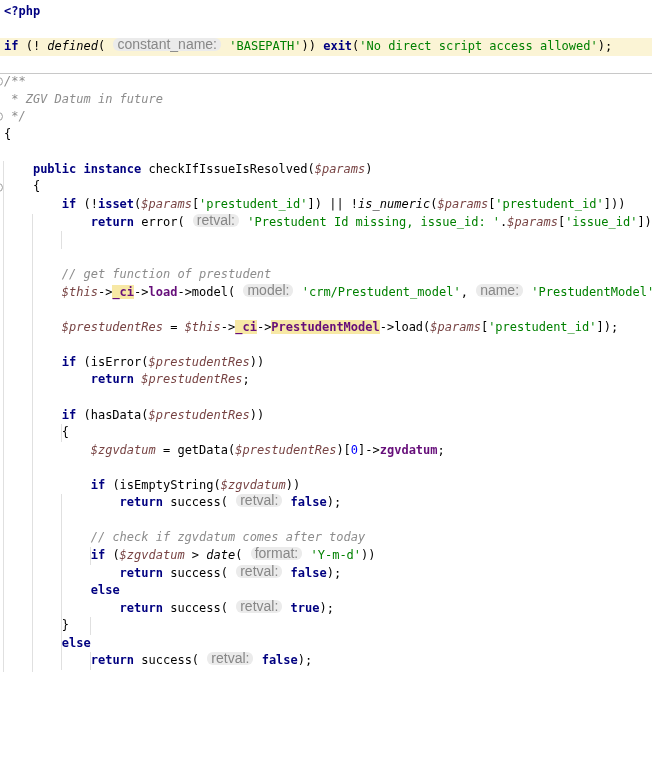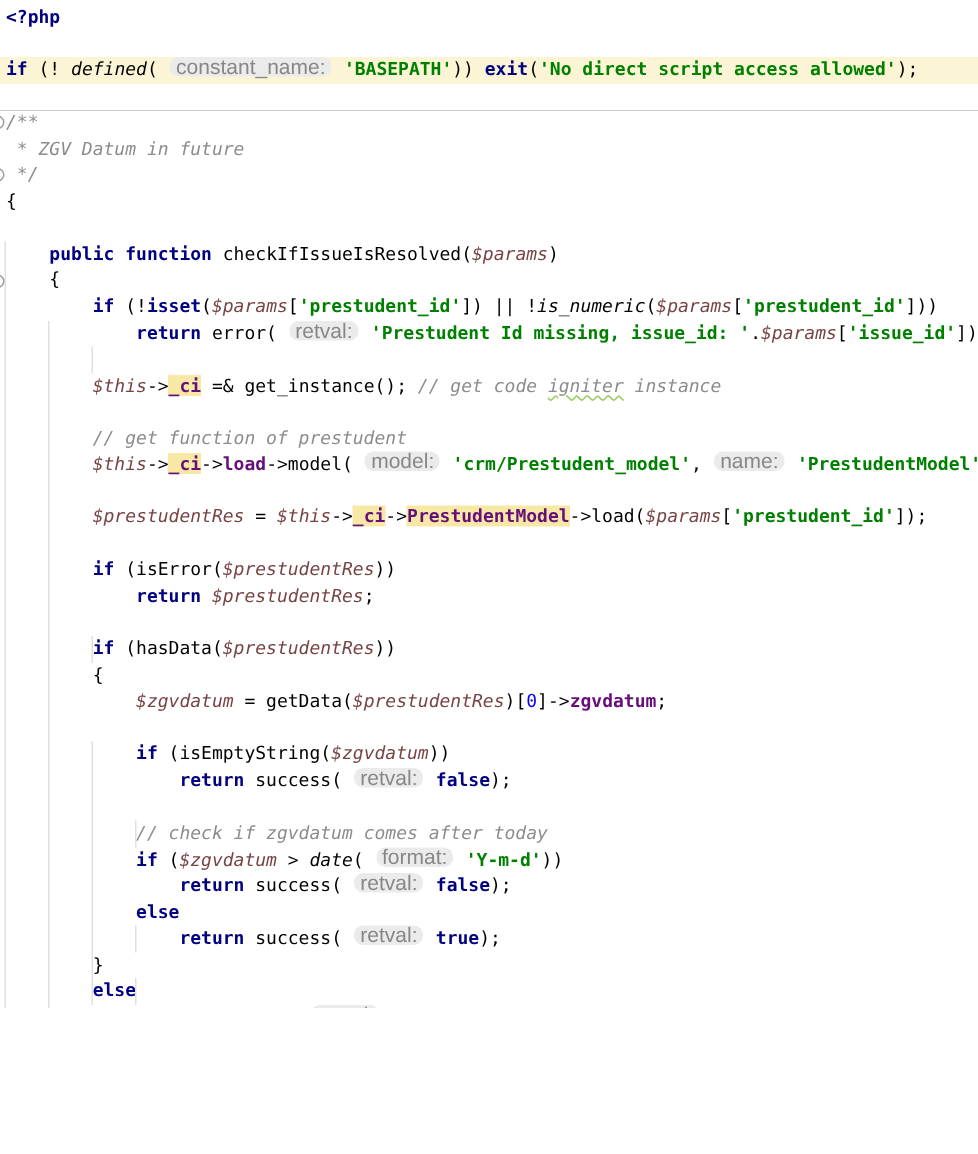--- a/index.html
+++ b/index.html
@@ -23,21 +23,21 @@
     height: 17.55px;
     white-space: pre;
     padding-left: 4px;
     color: #000000;
   }
   .line.sep { box-shadow: inset 0 1px 0 var(--c-separator, #c8c8c8); }
   .hl-caret { background: var(--c-caret-row, #fbf4d5); }
   .hl-end   { background: var(--c-end-row, #eff3fb); }
 
   .tk-kw   { color: var(--c-keyword, #000080); font-weight: bold; }
-  .tk-str  { color: var(--c-string, #008000); font-weight: bold; }
+  .tk-str  { color: var(--c-string, #008000); font-weight: normal; }
   .tk-cmt  { color: var(--c-comment, #8c8c8c); font-style: italic; }
   .tk-var  { color: var(--c-variable, #774343); font-style: italic; }
   .tk-prop { color: var(--c-property, #660e7a); font-weight: bold; }
   .tk-occ  { background: var(--c-occurrence-bg, #f7e8a5); }
   .tk-num  { color: var(--c-number, #0000ff); }
   .tk-ital { color: #000000; font-style: italic; }
   .tk-plain{ color: #000000; }
   .tk-typo {
     text-decoration-line: underline;
     text-decoration-style: wavy;
@@ -82,26 +82,25 @@
   <div id="lines">
       <div class="line"><span class="tk-kw">&lt;?php</span></div>
       <div class="line"></div>
       <div class="line hl-caret"><span class="tk-kw">if</span><span class="tk-plain"> (! </span><span class="tk-ital">defined</span><span class="tk-plain">( </span><span class="tk-hint">constant_name:</span><span class="tk-plain"> </span><span class="tk-str">'BASEPATH'</span><span class="tk-plain">)) </span><span class="tk-kw">exit</span><span class="tk-plain">(</span><span class="tk-str">'No direct script access allowed'</span><span class="tk-plain">);</span></div>
       <div class="line"></div>
       <div class="line sep"><span class="tk-cmt">/**</span></div>
       <div class="line"><span class="tk-cmt"> * ZGV Datum in future</span></div>
       <div class="line"><span class="tk-cmt"> */</span></div>
       <div class="line"><span class="tk-plain">{</span></div>
       <div class="line"></div>
-      <div class="line">    <span class="tk-kw">public</span><span class="tk-plain"> </span><span class="tk-kw">function</span><span class="tk-plain"> checkIfIssueIsResolved(</span><span class="tk-var">$params</span><span class="tk-plain">)</span></div>
+      <div class="line">    <span class="tk-kw">public</span><span class="tk-plain"> </span><span class="tk-kw">instance</span><span class="tk-plain"> checkIfIssueIsResolved(</span><span class="tk-var">$params</span><span class="tk-plain">)</span></div>
       <div class="line">    <span class="tk-plain">{</span></div>
       <div class="line">        <span class="tk-kw">if</span><span class="tk-plain"> (!</span><span class="tk-kw">isset</span><span class="tk-plain">(</span><span class="tk-var">$params</span><span class="tk-plain">[</span><span class="tk-str">'prestudent_id'</span><span class="tk-plain">]) || !</span><span class="tk-ital">is_numeric</span><span class="tk-plain">(</span><span class="tk-var">$params</span><span class="tk-plain">[</span><span class="tk-str">'prestudent_id'</span><span class="tk-plain">]))</span></div>
       <div class="line">            <span class="tk-kw">return</span><span class="tk-plain"> error( </span><span class="tk-hint">retval:</span><span class="tk-plain"> </span><span class="tk-str">'Prestudent Id missing, issue_id: '</span><span class="tk-plain">.</span><span class="tk-var">$params</span><span class="tk-plain">[</span><span class="tk-str">'issue_id'</span><span class="tk-plain">]);</span></div>
       <div class="line"></div>
-      <div class="line">        <span class="tk-var">$this</span><span class="tk-plain">-&gt;</span><span class="tk-prop tk-occ">_ci</span><span class="tk-plain"> =&amp; get_instance(); </span><span class="tk-cmt">// get code </span><span class="tk-cmt tk-typo">igniter</span><span class="tk-cmt"> instance</span></div>
       <div class="line"></div>
       <div class="line">        <span class="tk-cmt">// get function of prestudent</span></div>
       <div class="line">        <span class="tk-var">$this</span><span class="tk-plain">-&gt;</span><span class="tk-prop tk-occ">_ci</span><span class="tk-plain">-&gt;</span><span class="tk-prop">load</span><span class="tk-plain">-&gt;model( </span><span class="tk-hint">model:</span><span class="tk-plain"> </span><span class="tk-str">'crm/Prestudent_model'</span><span class="tk-plain">, </span><span class="tk-hint">name:</span><span class="tk-plain"> </span><span class="tk-str">'PrestudentModel'</span><span class="tk-plain">);</span></div>
       <div class="line"></div>
       <div class="line">        <span class="tk-var">$prestudentRes</span><span class="tk-plain"> = </span><span class="tk-var">$this</span><span class="tk-plain">-&gt;</span><span class="tk-prop tk-occ">_ci</span><span class="tk-plain">-&gt;</span><span class="tk-prop tk-occ">PrestudentModel</span><span class="tk-plain">-&gt;load(</span><span class="tk-var">$params</span><span class="tk-plain">[</span><span class="tk-str">'prestudent_id'</span><span class="tk-plain">]);</span></div>
       <div class="line"></div>
       <div class="line">        <span class="tk-kw">if</span><span class="tk-plain"> (isError(</span><span class="tk-var">$prestudentRes</span><span class="tk-plain">))</span></div>
       <div class="line">            <span class="tk-kw">return</span><span class="tk-plain"> </span><span class="tk-var">$prestudentRes</span><span class="tk-plain">;</span></div>
       <div class="line"></div>
       <div class="line">        <span class="tk-kw">if</span><span class="tk-plain"> (hasData(</span><span class="tk-var">$prestudentRes</span><span class="tk-plain">))</span></div>

